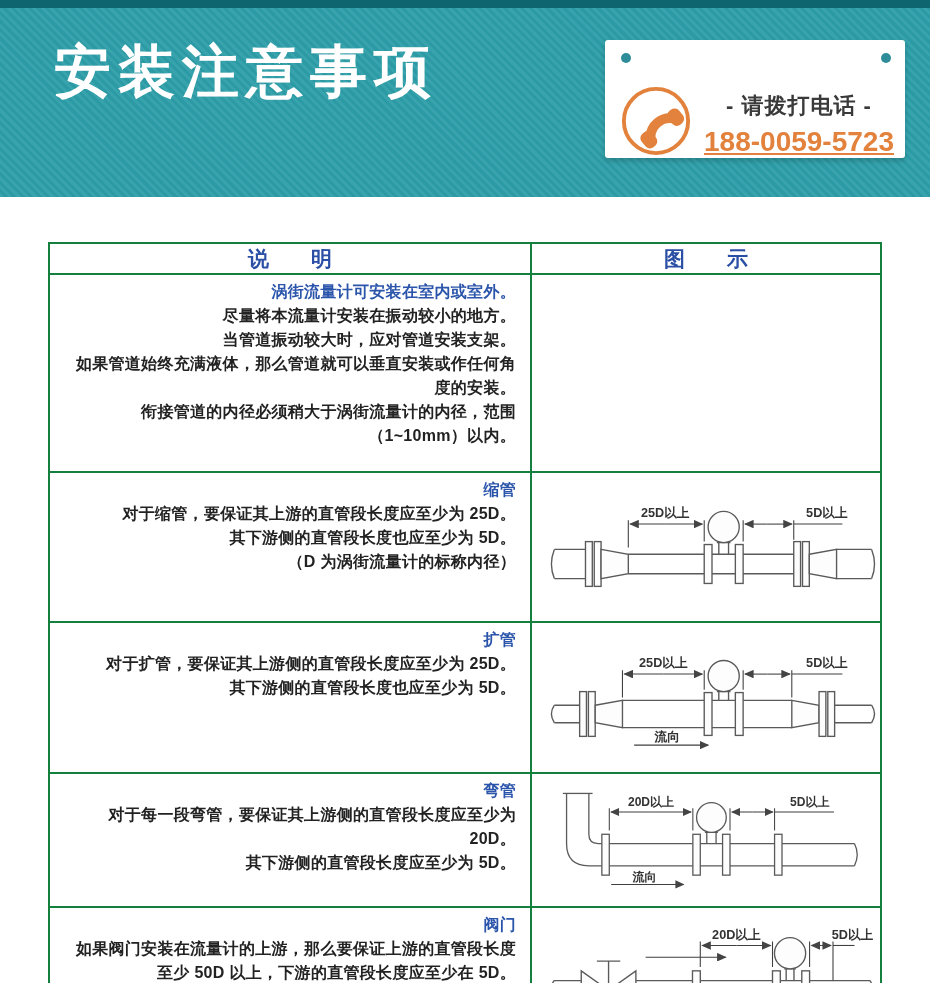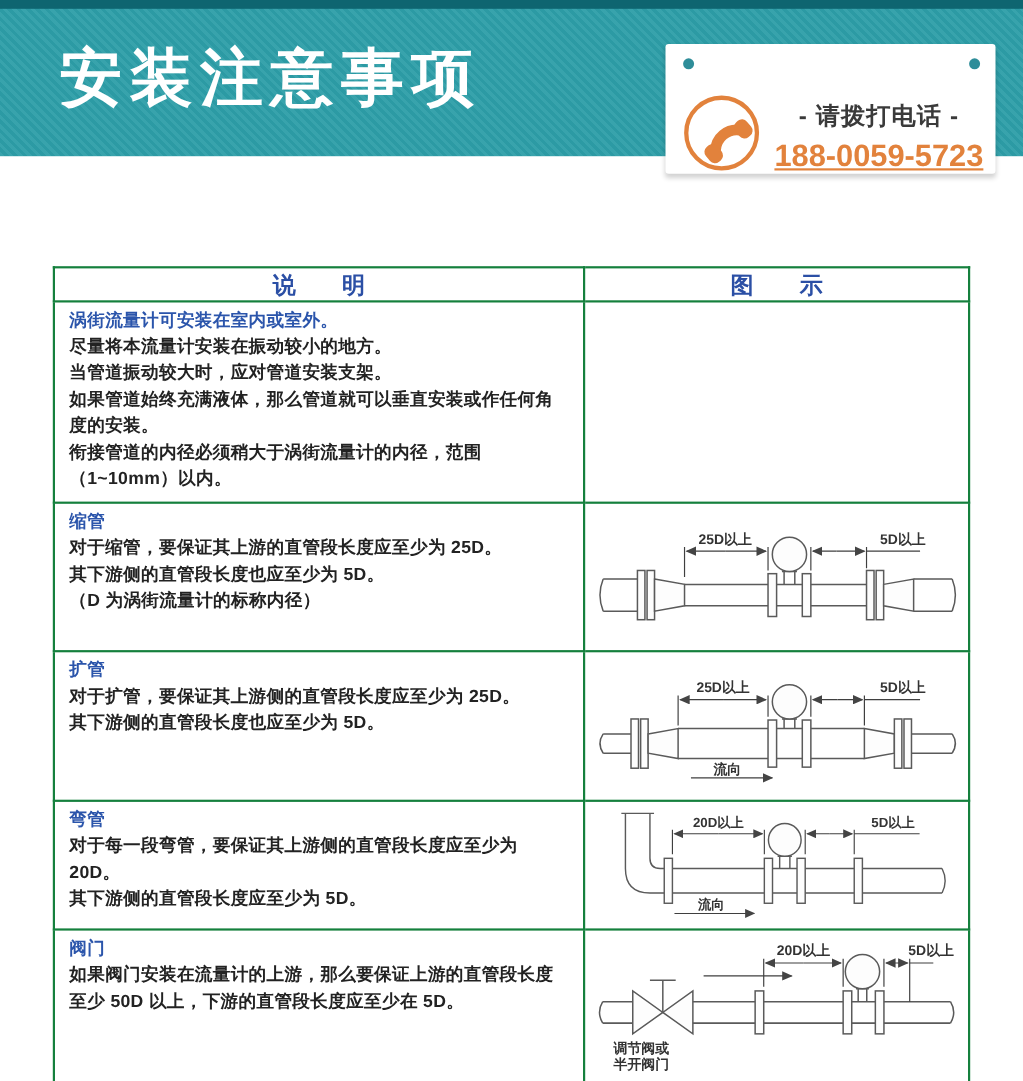--- a/index.html
+++ b/index.html
@@ -1,20 +1,20 @@
 <!DOCTYPE html>
 <html><head>
 <meta charset="utf-8">
 <style>
   html,body{margin:0;padding:0;background:#ffffff;}
   .page{position:relative;width:930px;height:983px;background:#fff;overflow:hidden;
         font-family:"Liberation Sans",sans-serif;}
 
   
-  .banner{position:absolute;left:0;top:0;width:930px;height:142px;
+  .banner{position:absolute;left:0;top:0;width:930px;height:197px;
           background-color:#2d9ea8;
           background-image:repeating-linear-gradient(45deg,
              rgba(255,255,255,0.05) 0 3px, rgba(0,0,0,0.025) 3px 6px);}
   .topstrip{position:absolute;left:0;top:0;width:100%;height:8px;background:#0e6570;}
   .main-title{position:absolute;left:54px;top:40px;margin:0;color:#fff;
               font-size:57px;font-weight:bold;letter-spacing:7px;line-height:1.1;}
   .sub-title{position:absolute;left:56px;top:120px;color:#fff;font-size:26px;
              font-weight:600;letter-spacing:2px;}
 
   
@@ -27,25 +27,25 @@
   .phone-text{flex:1;margin-left:8px;margin-right:8px;text-align:center;}
   .phone-label{font-size:22px;font-weight:bold;color:#3a3a3a;letter-spacing:1px;white-space:nowrap;}
   .phone-number{font-size:28px;font-weight:bold;color:#e2823c;margin-top:5px;white-space:nowrap;text-decoration:underline;}
 
   
   table.notes{position:absolute;left:48px;top:242px;width:834px;
               border-collapse:collapse;table-layout:fixed;background:#fff;}
   table.notes th, table.notes td{border:2px solid #15803d;}
   table.notes th{height:29px;padding:0;text-align:center;color:#2b4fa5;
                  font-size:21px;font-weight:bold;white-space:pre;}
-  td.desc{vertical-align:top;padding:5px 14px 4px 13px;}
+  td.desc{vertical-align:top;padding:5px 14px 4px 13px;text-align:right;}
   td.desc p{margin:0;font-size:16px;line-height:24px;color:#222;
             font-weight:600;letter-spacing:0.3px;}
   td.desc p.blue{color:#2b55ab;font-weight:bold;}
-  td.diag{text-align:center;vertical-align:middle;padding:0;}
+  td.diag{text-align:left;vertical-align:middle;padding:12px;}
   tr.r0 td{height:172px;}  tr.r1 td{height:124px;}  tr.r2 td{height:125px;}
   tr.r3 td{height:106px;margin-left:44px;}  tr.r4 td{height:132px;}
 
   
   .pline{stroke:#5a5a5a;stroke-width:1.4;fill:none;}
   .pfill{fill:#fdfdfd;stroke:#5a5a5a;stroke-width:1.4;}
   .dim{stroke:#3f3f3f;stroke-width:1.1;fill:none;}
   .dimtext{font-family:"Liberation Sans",sans-serif;font-size:13px;font-weight:bold;fill:#333;}
 </style>
 </head>

